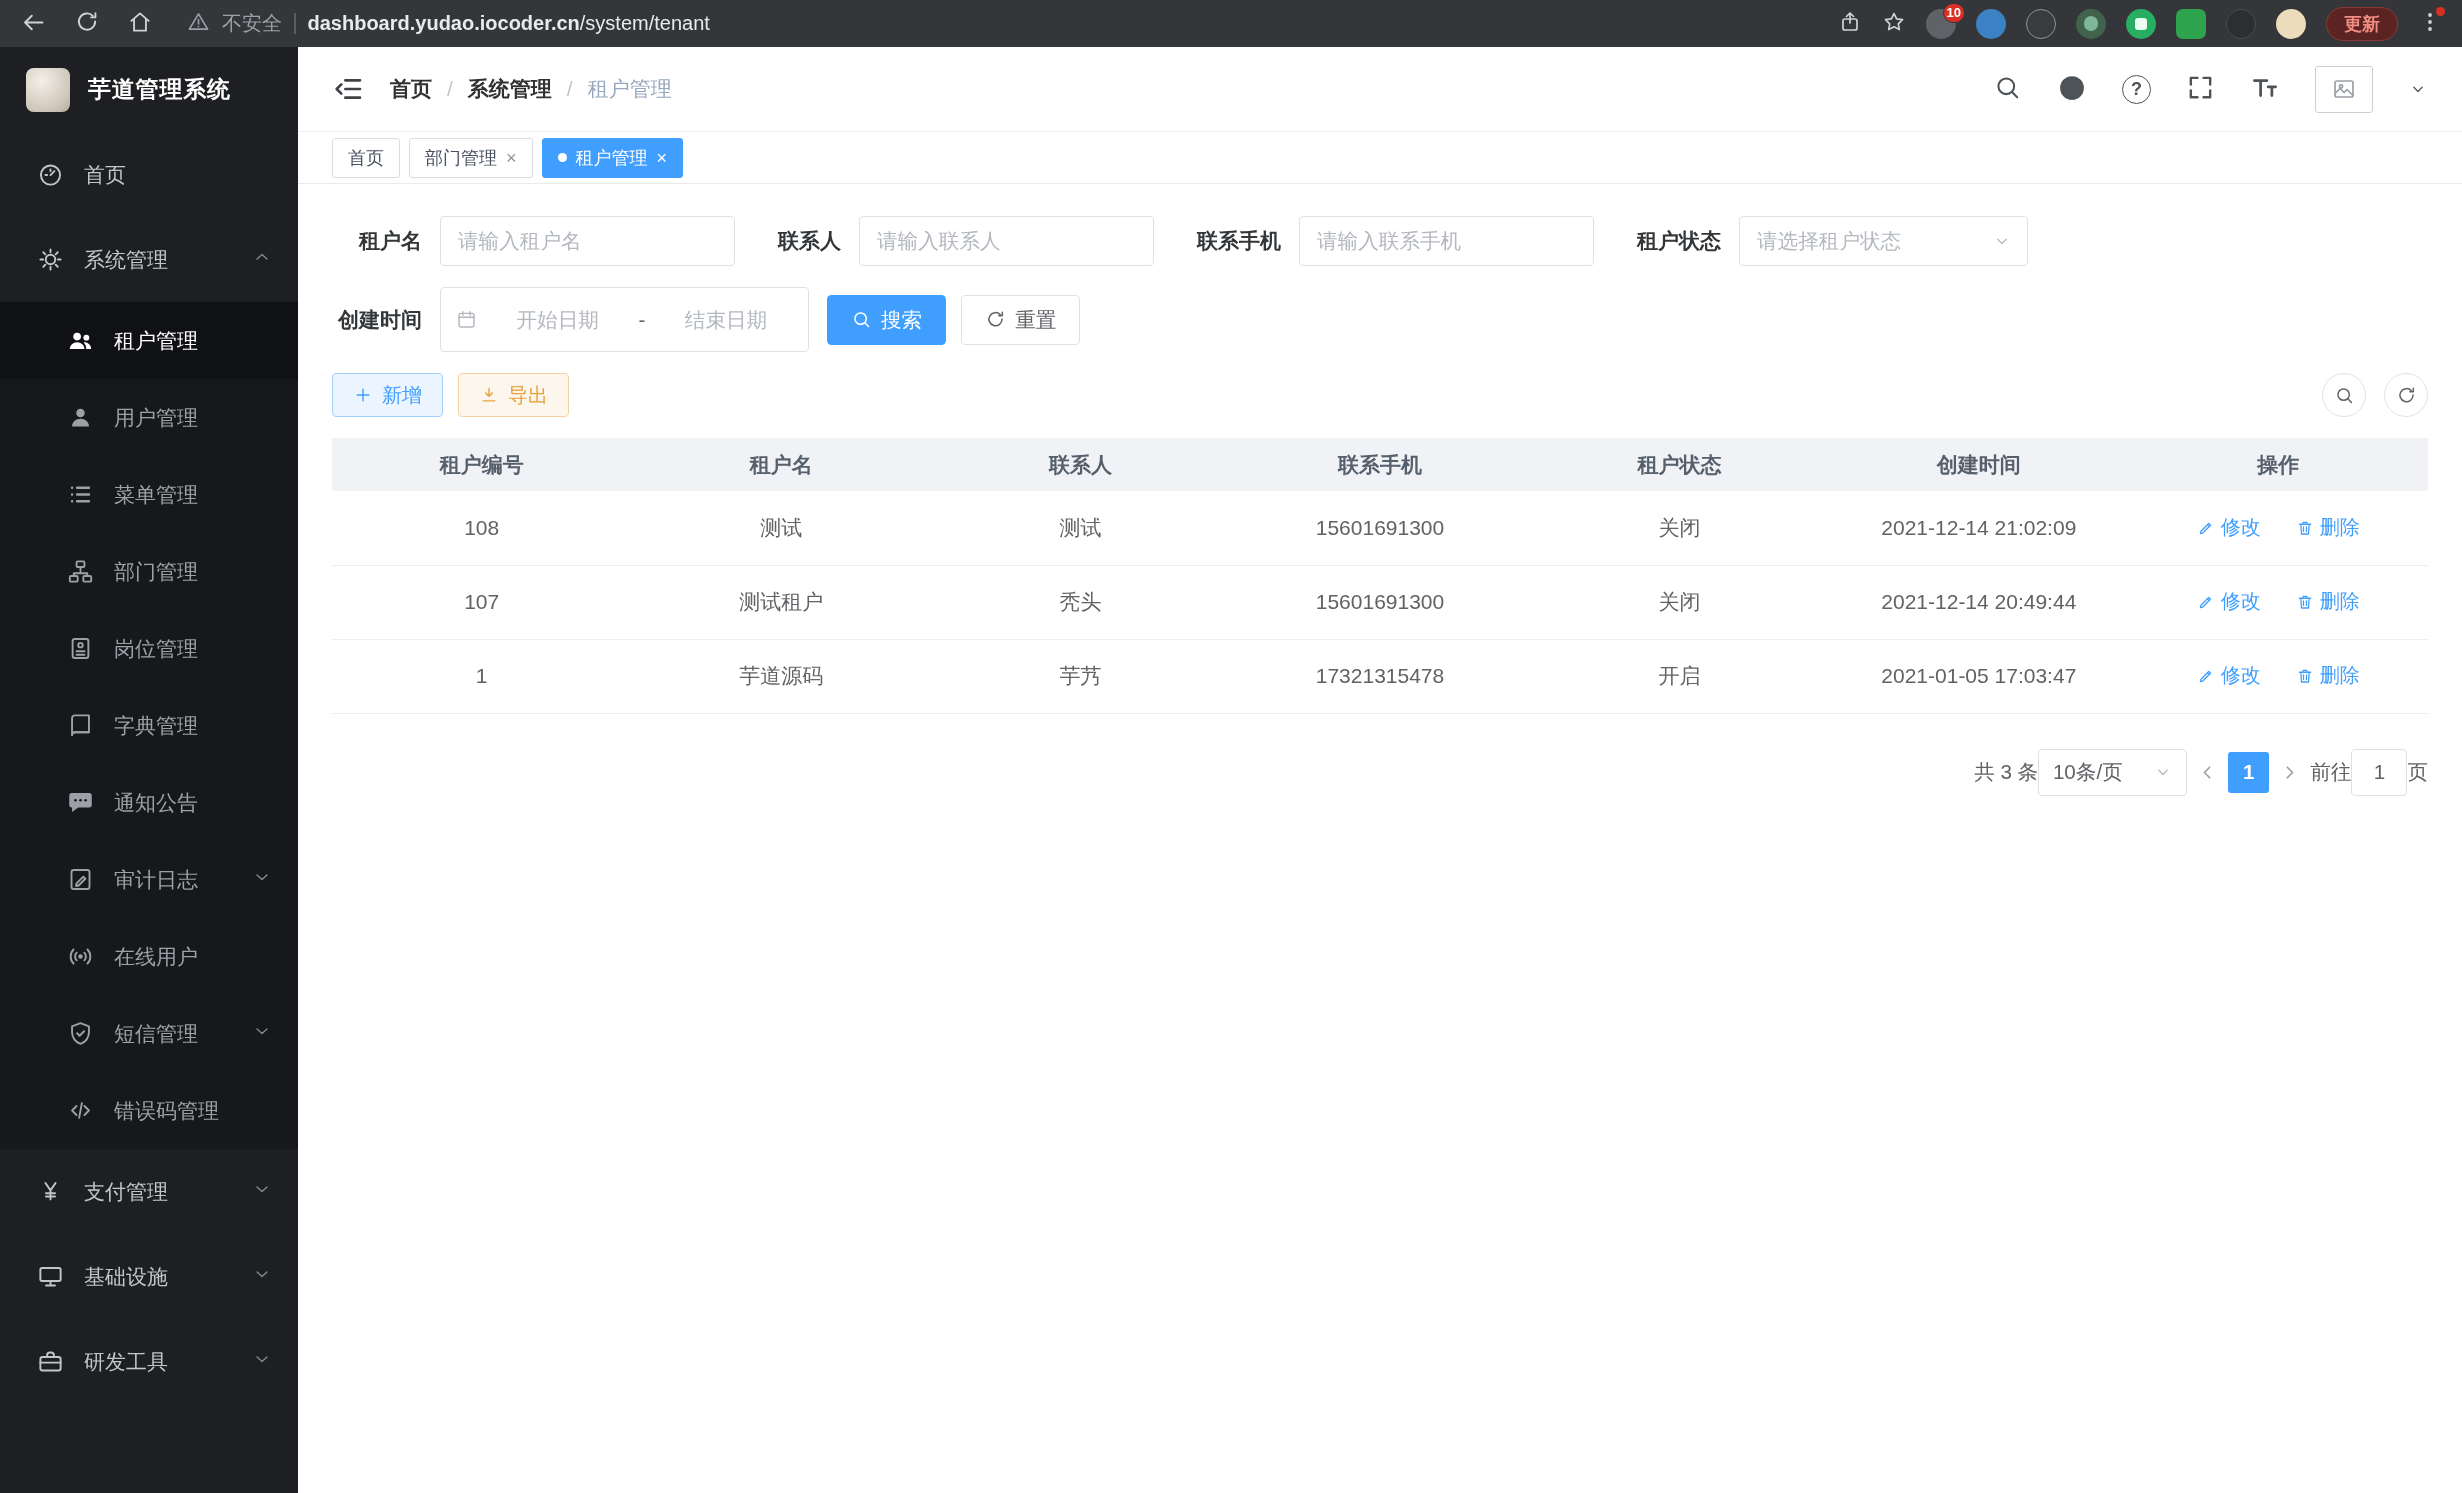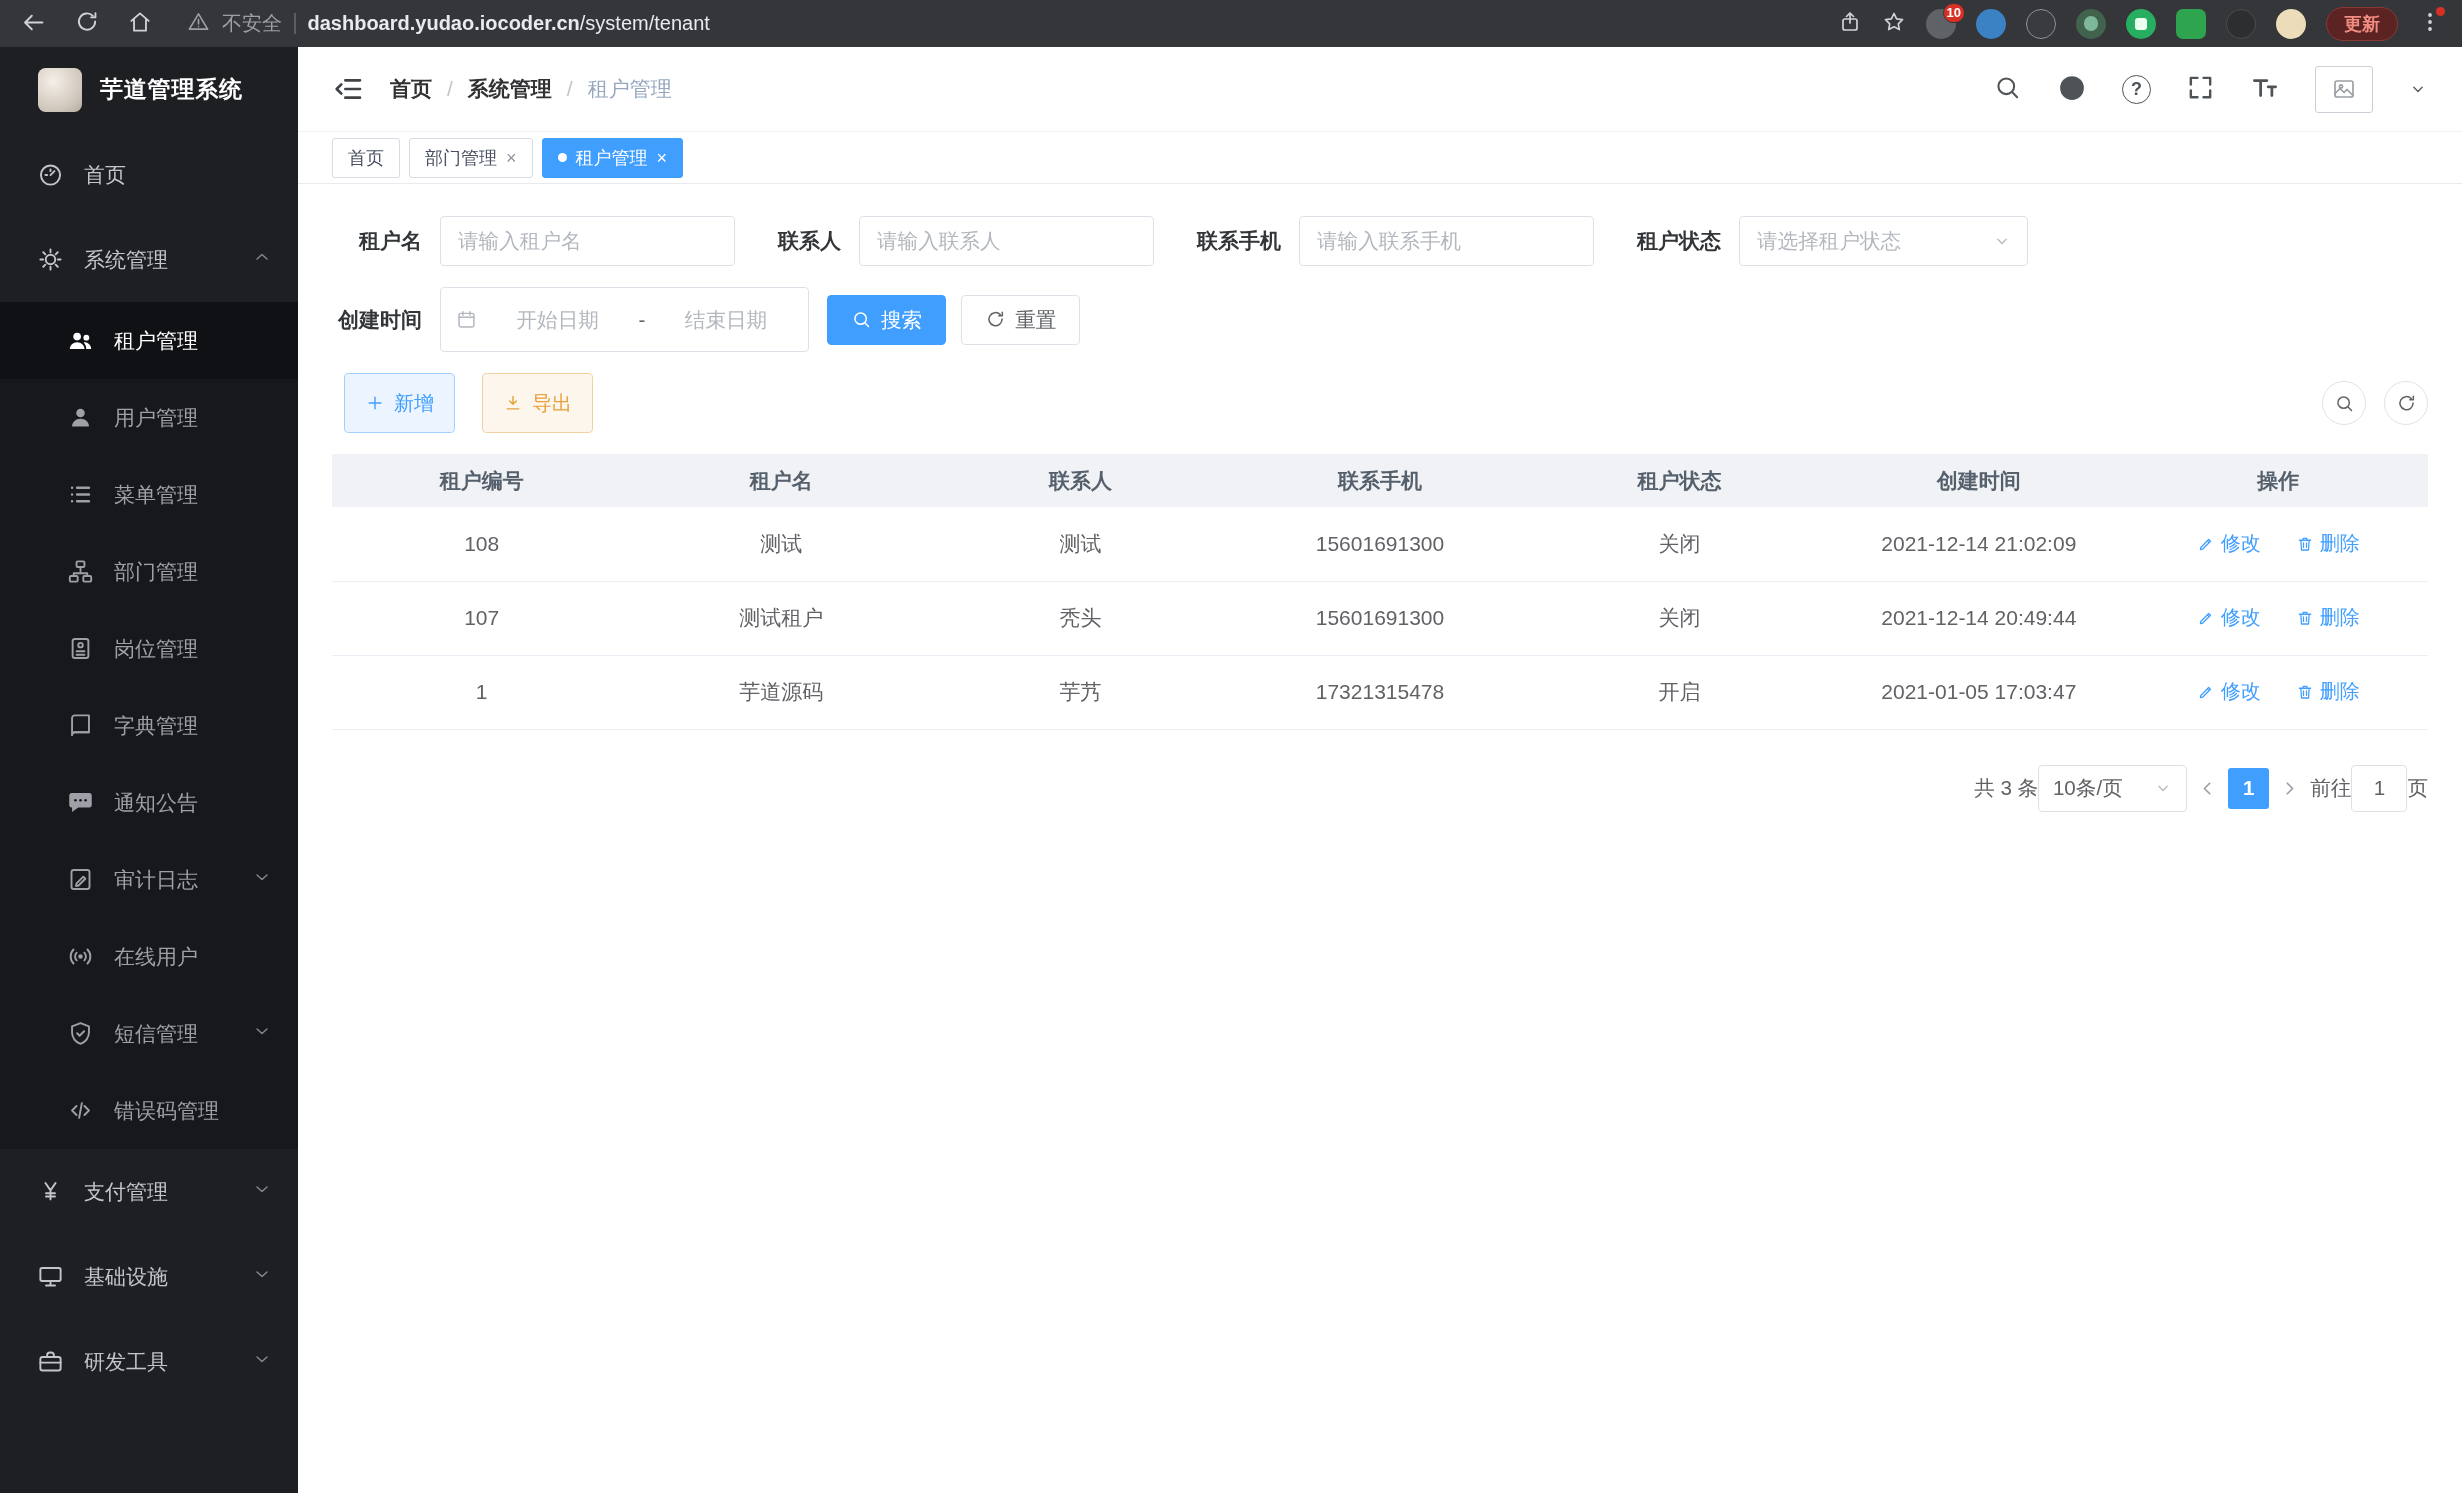--- a/index.html
+++ b/index.html
@@ -22,21 +22,21 @@
   .ext { width:30px; height:30px; border-radius:50%; position:relative; flex:0 0 auto; }
   .ext.square { border-radius:6.9px; }
   .ext .inner { position:absolute; inset:7.6px; border-radius:50%; }
   .badge { position:absolute; right:-9px; top:-6px; background:#d93025; color:#fff; font-size:13px; min-width:20.6px; height:20.6px; border-radius:10.7px; display:flex; align-items:center; justify-content:center; padding:0 3px; font-weight:700; border:1.5px solid #35363a; }
   .update-pill { height:34px; padding:0 17px; border-radius:17px; background:#5b2422; border:0.8px solid #8a3834; color:#f28b82; font-size:18px; display:flex; align-items:center; font-weight:600; }
   .kebab { position:relative; }
   .kebab .dot-badge { position:absolute; right:-3px; top:-3px; width:9px; height:9px; border-radius:50%; background:#d93025; }
 
   
   .sidebar { position:absolute; top:47px; left:0; width:298px; bottom:0; background:#1e1f22; z-index:20; }
-  .logo { height:85px; display:flex; align-items:center; gap:18px; padding-left:38px; }
+  .logo { height:85px; display:flex; align-items:center; gap:18px; padding-left:26px; }
   .logo-img { width:44px; height:44px; border-radius:7.6px; background:radial-gradient(circle at 35% 30%, #f4efe8, #cfc6ba 70%, #b3a89a); flex:0 0 auto; }
   .logo-title { color:#fff; font-size:23px; font-weight:700; letter-spacing:0.8px; }
   .m-item { display:flex; align-items:center; height:85px; padding:0 26px 0 37px; color:#c3c5c9; font-size:21px; gap:20px; cursor:pointer; }
   .m-item .lbl { flex:1; white-space:nowrap; }
   .m-sub { background:#17181b; }
   .m-sub .m-item { height:77px; padding-left:67px; color:#9da0a6; }
   .m-sub .m-item.active { color:#ffffff; background:#101114; }
   .m-chev { color:#85888e; flex:0 0 auto; }
   .mi { width:27px; height:27px; flex:0 0 auto; }
 
@@ -71,21 +71,21 @@
   .f-select { width:289px; height:50px; border:0.8px solid #dcdfe6; border-radius:4.6px; display:flex; align-items:center; justify-content:space-between; padding:0 15px 0 17px; color:#b3b7be; font-size:20.6px; background:#fff; cursor:pointer; }
   .f-select .chev { color:#b9bdc4; display:flex; }
   .f-date { width:369px; height:65px; border:0.8px solid #dcdfe6; border-radius:4.6px; display:flex; align-items:center; padding:0 15px; gap:13.7px; color:#b3b7be; font-size:20.6px; background:#fff; cursor:pointer; }
   .f-date .cal { color:#b3b7be; display:flex; }
   .f-date .dp { flex:1; text-align:center; }
   .f-date .dsep { color:#606266; }
 
   .btn { display:inline-flex; align-items:center; justify-content:center; gap:9px; height:50px; padding:0 23px; border-radius:4.6px; font-size:20.6px; border:0.8px solid transparent; cursor:pointer; font-family:Liberation Mono, monospace; background:#fff; }
   .btn-primary { background:#409eff; color:#fff; }
   .btn-plain { border-color:#dcdfe6; color:#606266; }
-  .btn-sm { height:60px; padding:0 20px; font-size:20px; border-radius:4.6px;margin-left:12px; }
+  .btn-sm { height:44px; padding:0 20px; font-size:20px; border-radius:4.6px; }
   .btn-add { background:#ecf5ff; border-color:#a0cfff; color:#409eff; }
   .btn-export { background:#fdf6ec; border-color:#f3d19e; color:#e6a23c; }
   .mr16 { margin-right:15px; }
 
   .toolbar { display:flex; align-items:center; margin:9px 0 21px; }
   .tool-right { margin-left:auto; display:flex; gap:18px; }
   .circle-btn { width:44px; height:44px; border-radius:50%; border:0.8px solid #dfe3e8; display:flex; align-items:center; justify-content:center; color:#606266; background:#fff; cursor:pointer; }
 
   table.grid { width:100%; border-collapse:collapse; font-size:21px; table-layout:fixed; }
   table.grid th { background:#f0f2f5; height:53px; font-weight:700; color:#55606c; text-align:center; }

